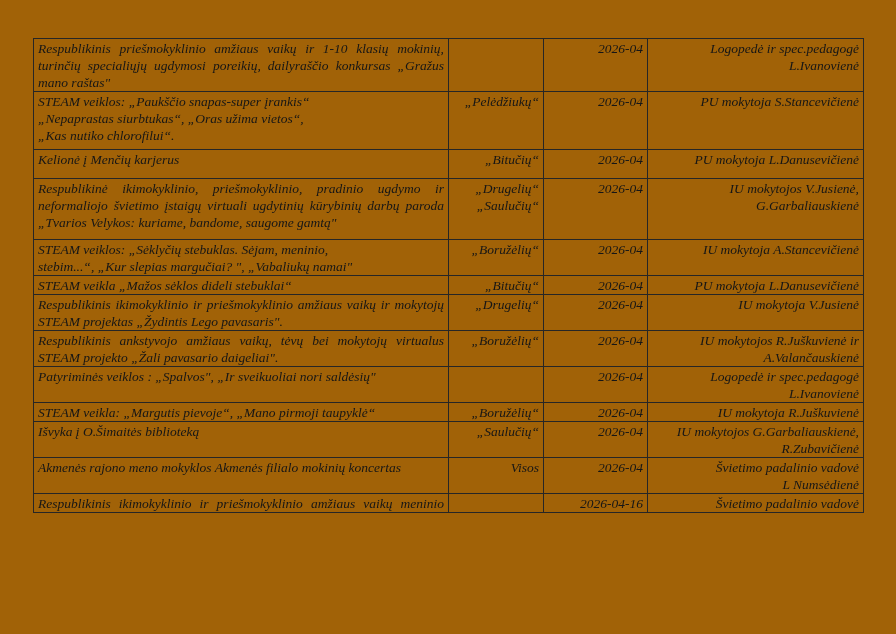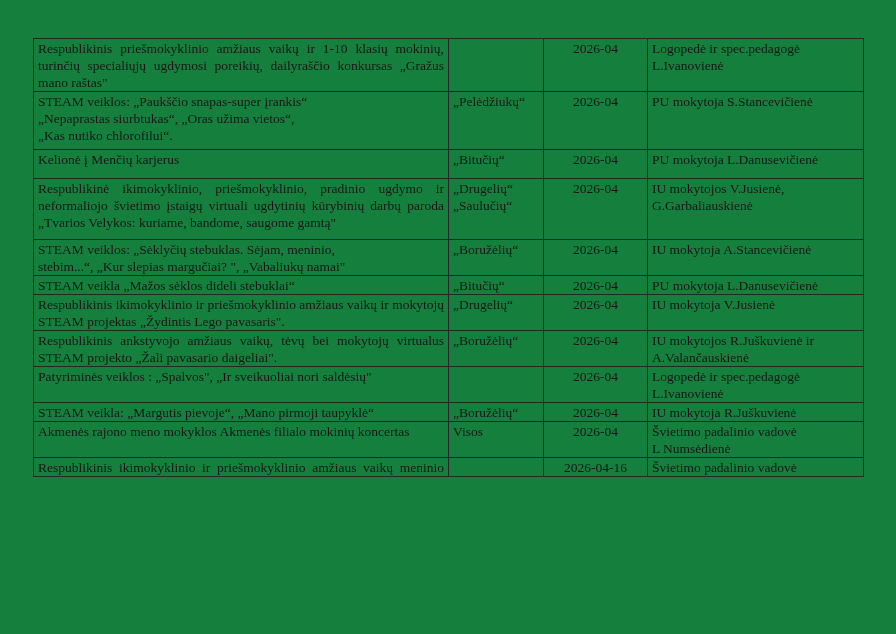--- a/index.html
+++ b/index.html
@@ -8,45 +8,46 @@
     background: #ffffff;
     width: 896px;
     height: 634px;
     font-family: "Liberation Serif", serif;
     color: #161616;
   }
   .page {
     position: relative;
     width: 896px;
     height: 634px;
-    background: #15803d;
+    background: #a16207;
     overflow: hidden;
+    font-style: italic;
   }
   table.plan {
     position: absolute;
     left: 33px;
     top: 38px;
     width: 830px;
     border-collapse: collapse;
     table-layout: fixed;
     font-size: 13.5px;
     line-height: 17px;
   }
   table.plan td {
     border: 1px solid #262626;
     vertical-align: top;
     padding: 1px 4px 0 4px;
     white-space: pre-line;
     overflow: hidden;
   }
   td.c-act  { text-align: justify; }
   td.c-act.stretch-last { text-align-last: justify; }
-  td.c-grp  { text-align: left; padding-left: 2px; padding-right: 2px; }
-  td.c-date { text-align: center; padding-left: 2px; padding-right: 2px; }
-  td.c-resp { text-align: left; padding-left: 3px; padding-right: 3px; }
+  td.c-grp  { text-align: right; padding-left: 2px; padding-right: 2px; }
+  td.c-date { text-align: right; padding-left: 2px; padding-right: 2px; }
+  td.c-resp { text-align: right; padding-left: 3px; padding-right: 3px; }
 </style>
 </head>
 <body>
 
 <div class="page">
   <table class="plan">
     <colgroup>
       <col style="width:415px">
       <col style="width:95px">
       <col style="width:104px">
@@ -114,20 +115,27 @@
         <td class="c-date">2026-04</td>
         <td class="c-resp">Logopedė ir spec.pedagogė
 L.Ivanovienė</td>
       </tr>
       <tr style="height:17px">
         <td class="c-act">STEAM veikla: „Margutis pievoje“, „Mano pirmoji taupyklė“</td>
         <td class="c-grp">„Boružėlių“</td>
         <td class="c-date">2026-04</td>
         <td class="c-resp">IU mokytoja R.Juškuvienė</td>
       </tr>
+      <tr style="height:36px">
+        <td class="c-act">Išvyka į O.Šimaitės biblioteką</td>
+        <td class="c-grp">„Saulučių“</td>
+        <td class="c-date">2026-04</td>
+        <td class="c-resp">IU mokytojos  G.Garbaliauskienė,
+R.Zubavičienė</td>
+      </tr>
       <tr style="height:30px">
         <td class="c-act">Akmenės rajono meno mokyklos Akmenės filialo mokinių koncertas</td>
         <td class="c-grp">Visos</td>
         <td class="c-date">2026-04</td>
         <td class="c-resp">Švietimo padalinio vadovė
 L Numsėdienė</td>
       </tr>
       <tr style="height:16px">
         <td class="c-act stretch-last">Respublikinis ikimokyklinio ir priešmokyklinio amžiaus vaikų meninio</td>
         <td class="c-grp"></td>

